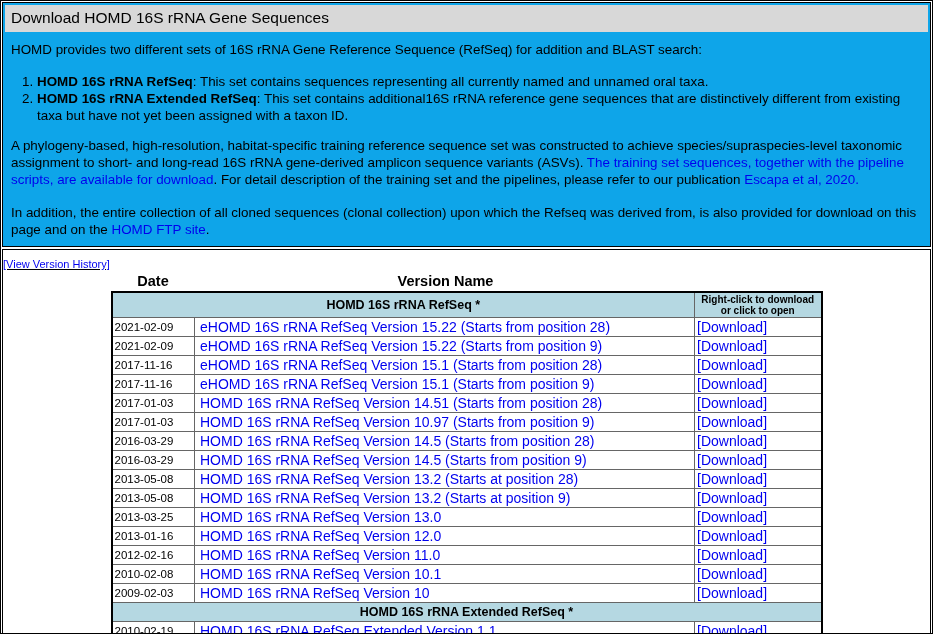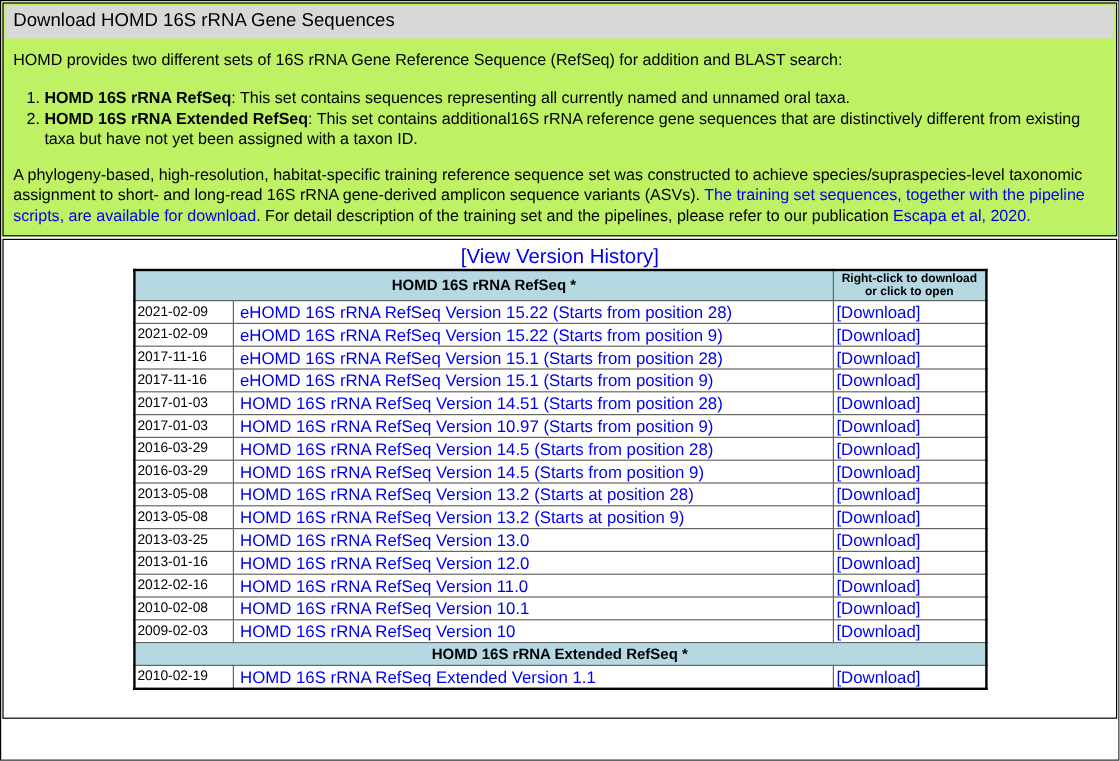--- a/index.html
+++ b/index.html
@@ -1,28 +1,28 @@
 <!DOCTYPE html>
 <html style="--link-blue: #0000ee; --section-bg: #b5d8e2; --titlebar-bg: #d8d8d8;"><head>
 <meta charset="utf-8">
 <style>
   html,body{margin:0;padding:0;}
   body{width:933px;height:634px;background:#fff;font-family:"Liberation Sans","DejaVu Sans",sans-serif;color:#000;}
   .outer{position:relative;width:933px;height:634px;box-sizing:border-box;border:1px solid #000;background:#fff;overflow:hidden;padding:1px 1px;}
-  .boxA{box-sizing:border-box;border:1px solid #000;margin:0 0 2px 0;padding:2px 2px 8px 2px;background:#bef264;}
+  .boxA{box-sizing:border-box;border:1px solid #000;margin:0 0 2px 0;padding:2px 2px 8px 2px;background:#0ea5e9;}
   .title-bar{background:var(--titlebar-bg,#d8d8d8);padding:4px 6px 5px 6px;font-size:15.5px;letter-spacing:0;}
   .contentA{padding:0 2px 0 6px;font-size:13.4px;line-height:17px;}
   .intro{margin:9px 0 0 0;}
   ol.sets{margin:15px 0 0 0;padding:0 0 0 26px;}
   ol.sets li{margin:0;padding:0;}
   .para{margin:13px 0 0 0;}
   .para2{margin:16px 0 0 0;}
   a.lnk{color:var(--link-blue,#0000ee);text-decoration:none;cursor:pointer;}
   .boxB{box-sizing:border-box;border:1px solid #000;background:#fff;min-height:400px;padding-top:6px;}
-  .history-line{text-align:center;font-size:17px;line-height:16px;}
+  .history-line{text-align:left;font-size:11px;line-height:16px;text-decoration:underline;}
   .cols-row{display:flex;width:712px;margin:1px auto 0 auto;font-weight:bold;font-size:14.5px;line-height:16px;}
   .col-date{width:85px;text-align:center;}
   .col-version{width:500px;text-align:center;}
   .col-action{width:127px;}
   table.dl{border-collapse:collapse;margin:2px auto 0 auto;border:2px solid #000;}
   table.dl td{border:1px solid #666;box-sizing:border-box;}
   td.sec-head{background:var(--section-bg,#b5d8e2);font-weight:bold;font-size:12.5px;text-align:center;padding:3px 2px;}
   td.dl-head{background:var(--section-bg,#b5d8e2);font-weight:bold;font-size:10px;line-height:11px;text-align:center;padding:1px 2px;width:127px;margin-left:37px;}
   td.band{background:var(--section-bg,#b5d8e2);font-weight:bold;font-size:12.5px;text-align:center;padding:2px;}
   td.date-cell{width:83px;text-align:left;font-size:11.5px;padding:1px 2px;white-space:nowrap;}
@@ -37,26 +37,32 @@
 
   <div class="boxA">
     <div class="title-bar">Download HOMD 16S rRNA Gene Sequences</div>
     <div class="contentA">
       <p class="intro">HOMD provides two different sets of 16S rRNA Gene Reference Sequence (RefSeq) for addition and BLAST search:</p>
       <ol class="sets">
         <li><b>HOMD 16S rRNA RefSeq</b><span>: This set contains sequences representing all currently named and unnamed oral taxa.</span></li>
         <li><b>HOMD 16S rRNA Extended RefSeq</b><span>: This set contains additional16S rRNA reference gene sequences that are distinctively different from existing taxa but have not yet been assigned with a taxon ID.</span></li>
       </ol>
       <p class="para"><span>A phylogeny-based, high-resolution, habitat-specific training reference sequence set was constructed to achieve species/supraspecies-level taxonomic assignment to short- and long-read 16S rRNA gene-derived amplicon sequence variants (ASVs). </span><a class="lnk" href="#">The training set sequences, together with the pipeline scripts, are available for download</a><span>. For detail description of the training set and the pipelines, please refer to our publication </span><a class="lnk" href="#">Escapa et al, 2020.</a></p>
+      <p class="para2"><span>In addition, the entire collection of all cloned sequences (clonal collection) upon which the Refseq was derived from, is also provided for download on this page and on the </span><a class="lnk" href="#">HOMD FTP site</a><span>.</span></p>
     </div>
   </div>
 
   <div class="boxB">
     <div class="history-line">
       <a class="lnk" href="#">[View Version History]</a>
+    </div>
+    <div class="cols-row">
+      <div class="col-date">Date</div>
+      <div class="col-version">Version Name</div>
+      <div class="col-action"></div>
     </div>
 
     <table class="dl">
       <tbody>
         <tr>
           <td class="sec-head" colspan="2">HOMD 16S rRNA RefSeq *</td>
           <td class="dl-head">Right-click to download or click to open</td>
         </tr>
       </tbody>
       <tbody>

